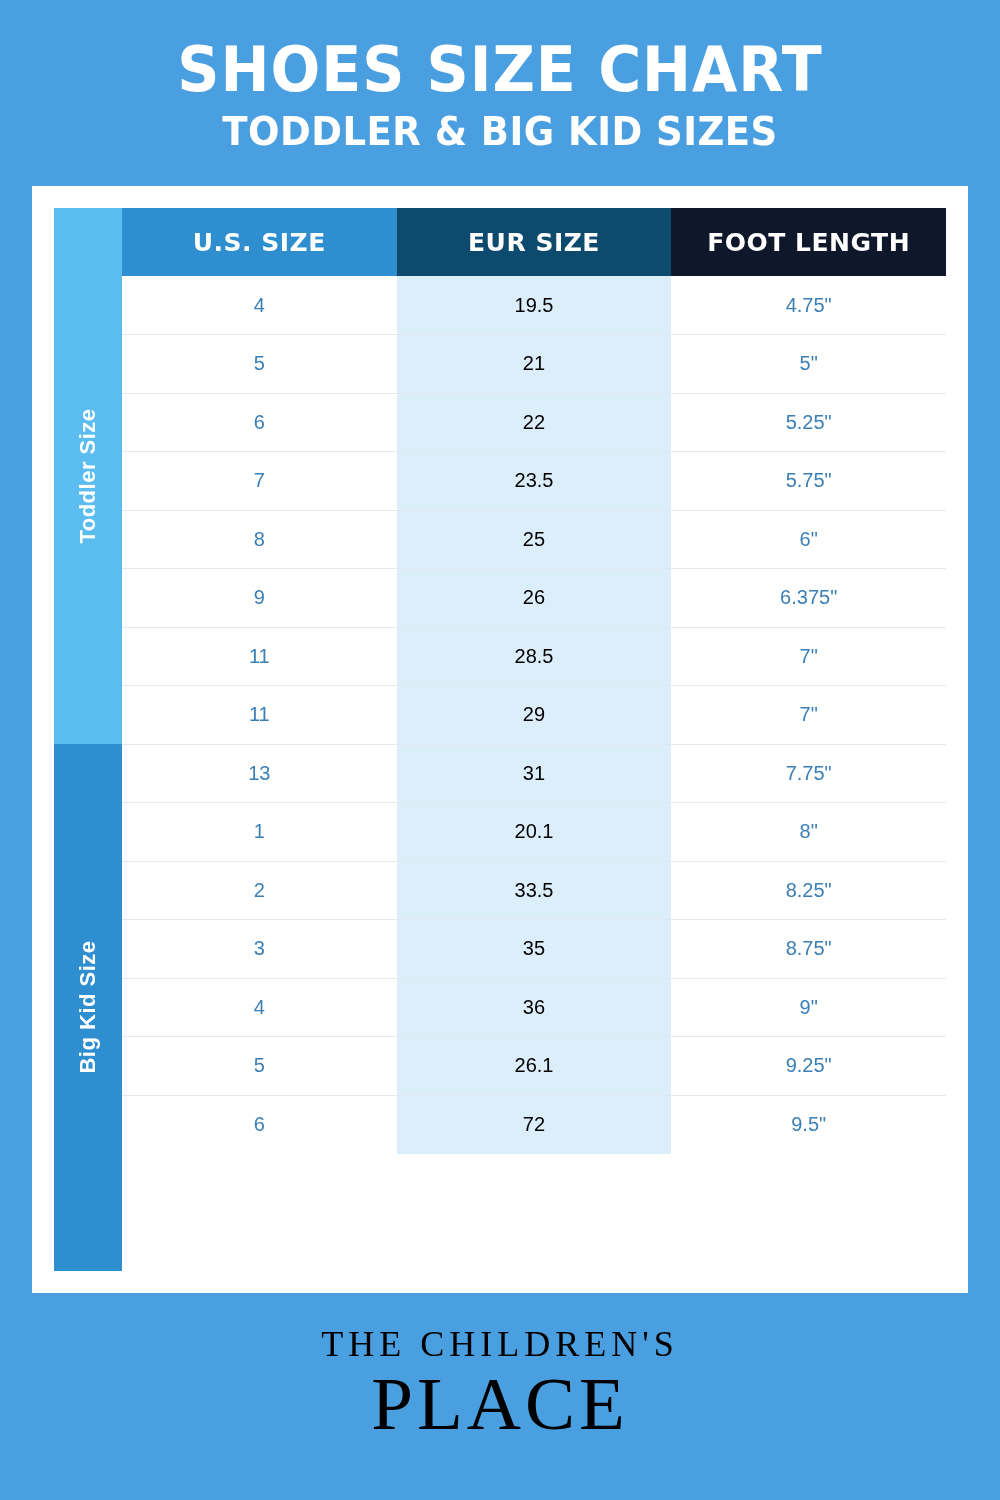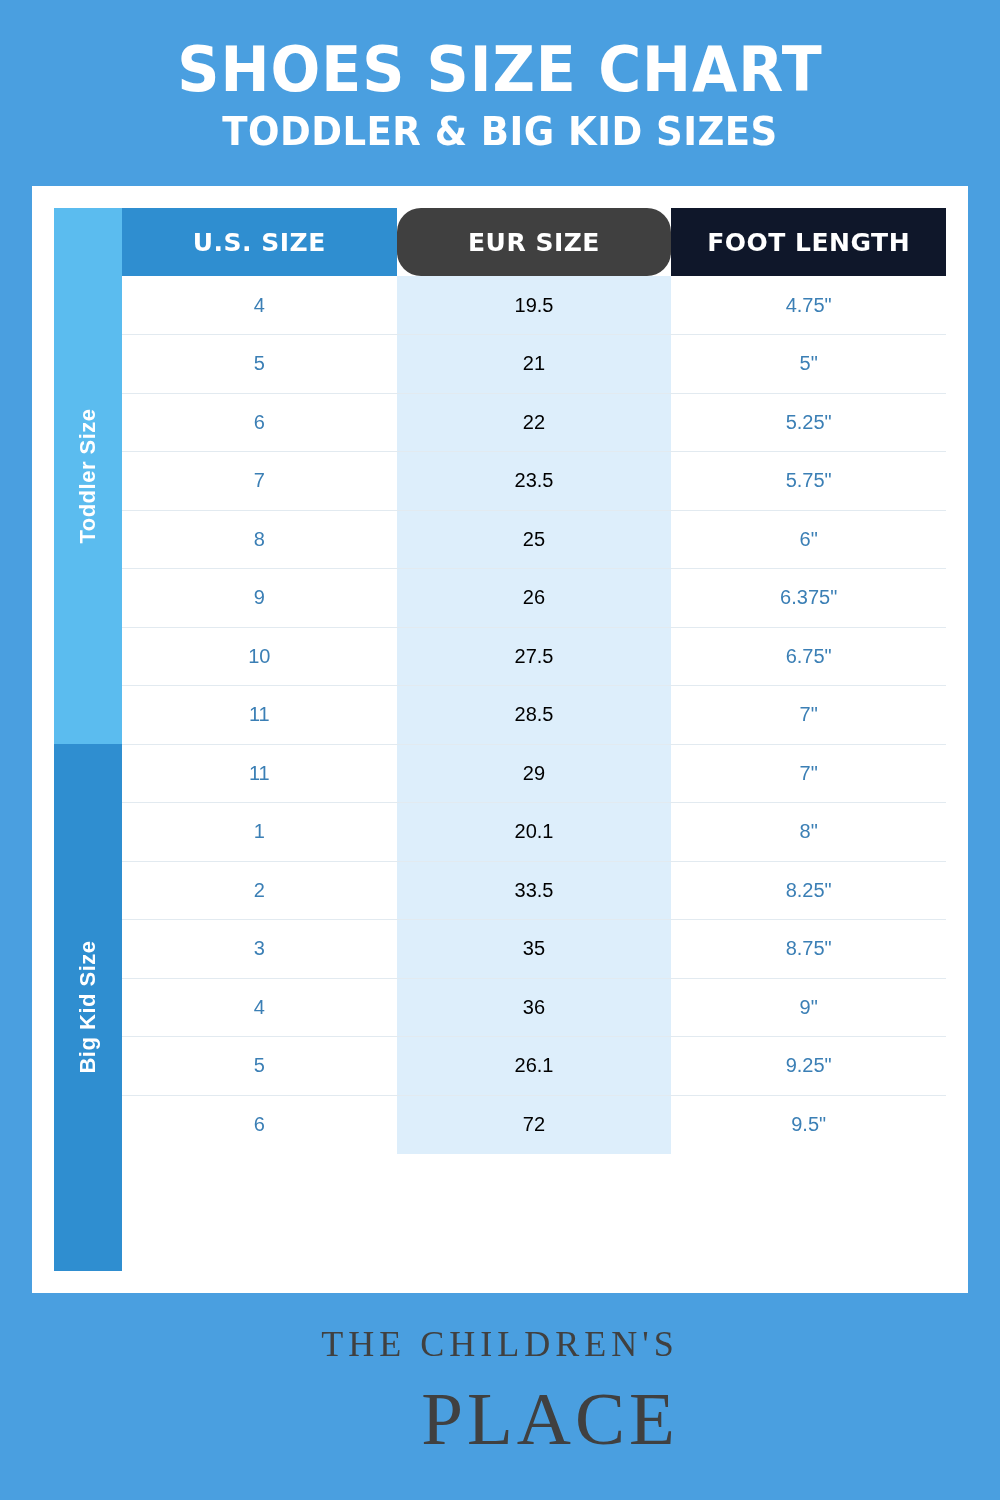--- a/index.html
+++ b/index.html
@@ -83,49 +83,49 @@
   }
   thead th {
     color: #ffffff;
     font-size: 25px;
     font-weight: bold;
     letter-spacing: 0.5px;
     height: 68px;
     font-family: "DejaVu Sans", sans-serif;
   }
   th.col-us { background: #2f8ed0; }
-  th.col-eur { background: #404040; border-radius: 24px; }
+  th.col-eur { background: #0c4a6e; }
   th.col-foot { background: #0f172a; }
   tbody td {
     height: 58.5px;
     text-align: center;
     font-size: 20px;
     color: #3b7fb5;
     border-bottom: 1px solid #e2eaf0;
   }
   tbody td.eur {
     background: #ddeefb;
     color: #000000;
   }
   tbody tr:last-child td { border-bottom: none; }
   .brand {
     margin-top: 30px;
-    text-align: right;
-    color: #404040;
+    text-align: center;
+    color: #000000;
     font-family: "Liberation Serif", serif;
   }
   .brand-top {
     font-size: 36px;
     letter-spacing: 5px;
   }
   .brand-bottom {
     font-size: 75px;
     letter-spacing: 4px;
     line-height: 1.0;
-    margin-top: 16px;
+    margin-top: 1px;
   }
 </style>
 </head>
 <body>
 
 <div class="page">
 
   <div class="title-block">
     <div class="main-title">SHOES SIZE CHART</div>
     <div class="sub-title">TODDLER &amp; BIG KID SIZES</div>
@@ -177,33 +177,33 @@
                 <td class="us">8</td>
                 <td class="eur">25</td>
                 <td class="foot">6"</td>
               </tr>
               <tr>
                 <td class="us">9</td>
                 <td class="eur">26</td>
                 <td class="foot">6.375"</td>
               </tr>
               <tr>
-                <td class="us">10</td>
-                <td class="eur">27.5</td>
-                <td class="foot">6.75"</td>
-              </tr>
-              <tr>
                 <td class="us">11</td>
                 <td class="eur">28.5</td>
                 <td class="foot">7"</td>
               </tr>
               <tr>
                 <td class="us">11</td>
                 <td class="eur">29</td>
                 <td class="foot">7"</td>
+              </tr>
+              <tr>
+                <td class="us">13</td>
+                <td class="eur">31</td>
+                <td class="foot">7.75"</td>
               </tr>
               <tr>
                 <td class="us">1</td>
                 <td class="eur">20.1</td>
                 <td class="foot">8"</td>
               </tr>
               <tr>
                 <td class="us">2</td>
                 <td class="eur">33.5</td>
                 <td class="foot">8.25"</td>

